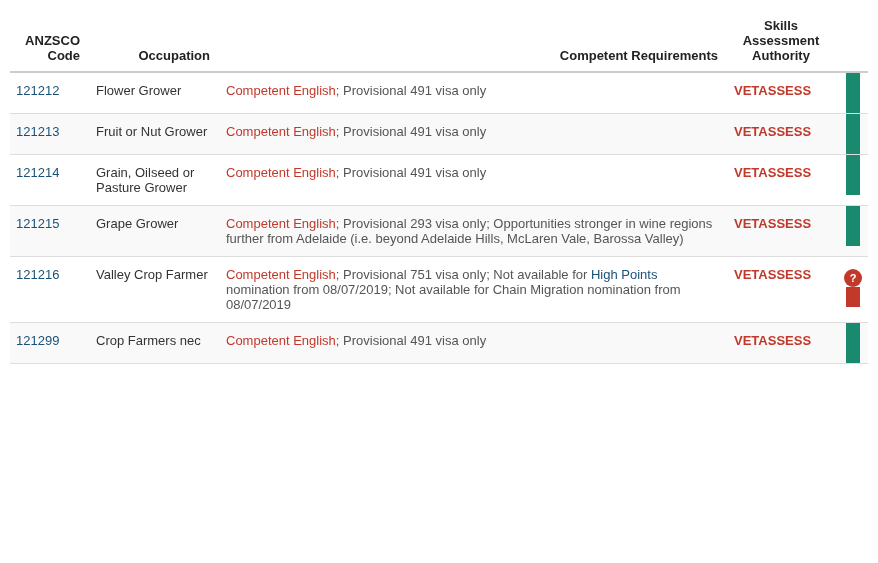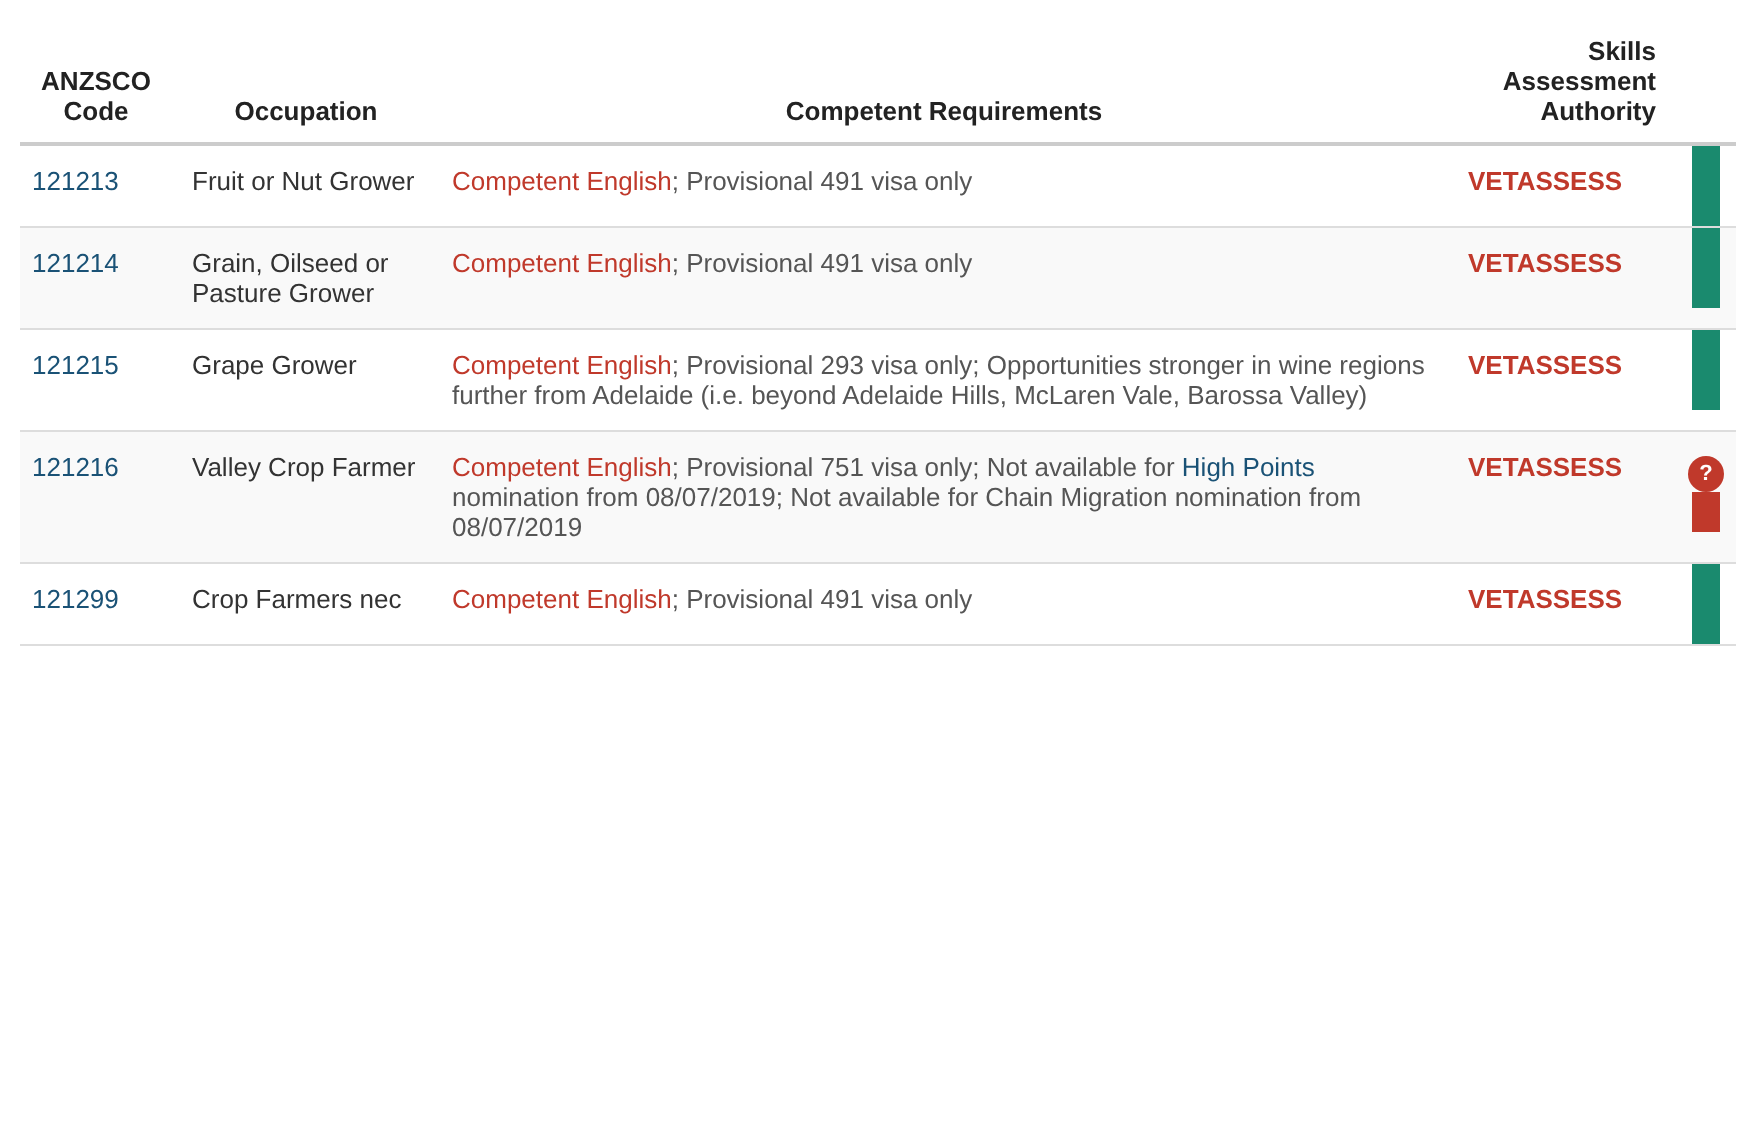--- a/index.html
+++ b/index.html
@@ -11,30 +11,30 @@
       padding: 10px;
     }
     table {
       width: 100%;
       border-collapse: collapse;
     }
     thead tr {
       border-bottom: 2px solid #ccc;
     }
     thead th {
-      text-align: center;
+      text-align: right;
       padding: 8px 10px 8px 6px;
       font-weight: bold;
       color: #222;
       vertical-align: bottom;
     }
     thead th.anzsco { width: 80px; }
     thead th.occupation { width: 130px; }
     thead th.requirements { width: auto; }
-    thead th.authority { width: 110px; text-align: right; }
+    thead th.authority { width: 110px; text-align: center; }
 
     tbody tr {
       border-bottom: 1px solid #ddd;
     }
     tbody tr:nth-child(even) {
       background: #f9f9f9;
     }
     tbody td {
       padding: 10px 10px 10px 6px;
       vertical-align: top;
@@ -90,20 +90,31 @@
   <thead>
     <tr>
       <th class="anzsco">ANZSCO Code</th>
       <th class="occupation">Occupation</th>
       <th class="requirements">Competent Requirements</th>
       <th class="authority">Skills Assessment Authority</th>
       <th style="width:30px;"></th>
     </tr>
   </thead>
   <tbody id="table-body">
+  <tr>
+        <td class="code-cell">121212</td>
+        <td>Flower Grower</td>
+        <td class="req-cell"><span class="red-text">Competent English</span><span>; Provisional 491 visa only</span></td>
+        <td class="authority-cell">VETASSESS</td>
+        <td class="indicator-cell" style="padding: 0px;">
+          <div style="display: flex; flex-direction: column; align-items: center; height: 100%; min-height: 40px;">
+            <div class="indicator-green" style="flex: 1 1 0%; width: 14px; min-height: 20px;"></div>
+          </div>
+        </td>
+      </tr>
       <tr>
         <td class="code-cell">121213</td>
         <td>Fruit or Nut Grower</td>
         <td class="req-cell"><span class="red-text">Competent English</span><span>; Provisional 491 visa only</span></td>
         <td class="authority-cell">VETASSESS</td>
         <td class="indicator-cell" style="padding: 0px;">
           <div style="display: flex; flex-direction: column; align-items: center; height: 100%; min-height: 40px;">
             <div class="indicator-green" style="flex: 1 1 0%; width: 14px; min-height: 20px;"></div>
           </div>
         </td>

